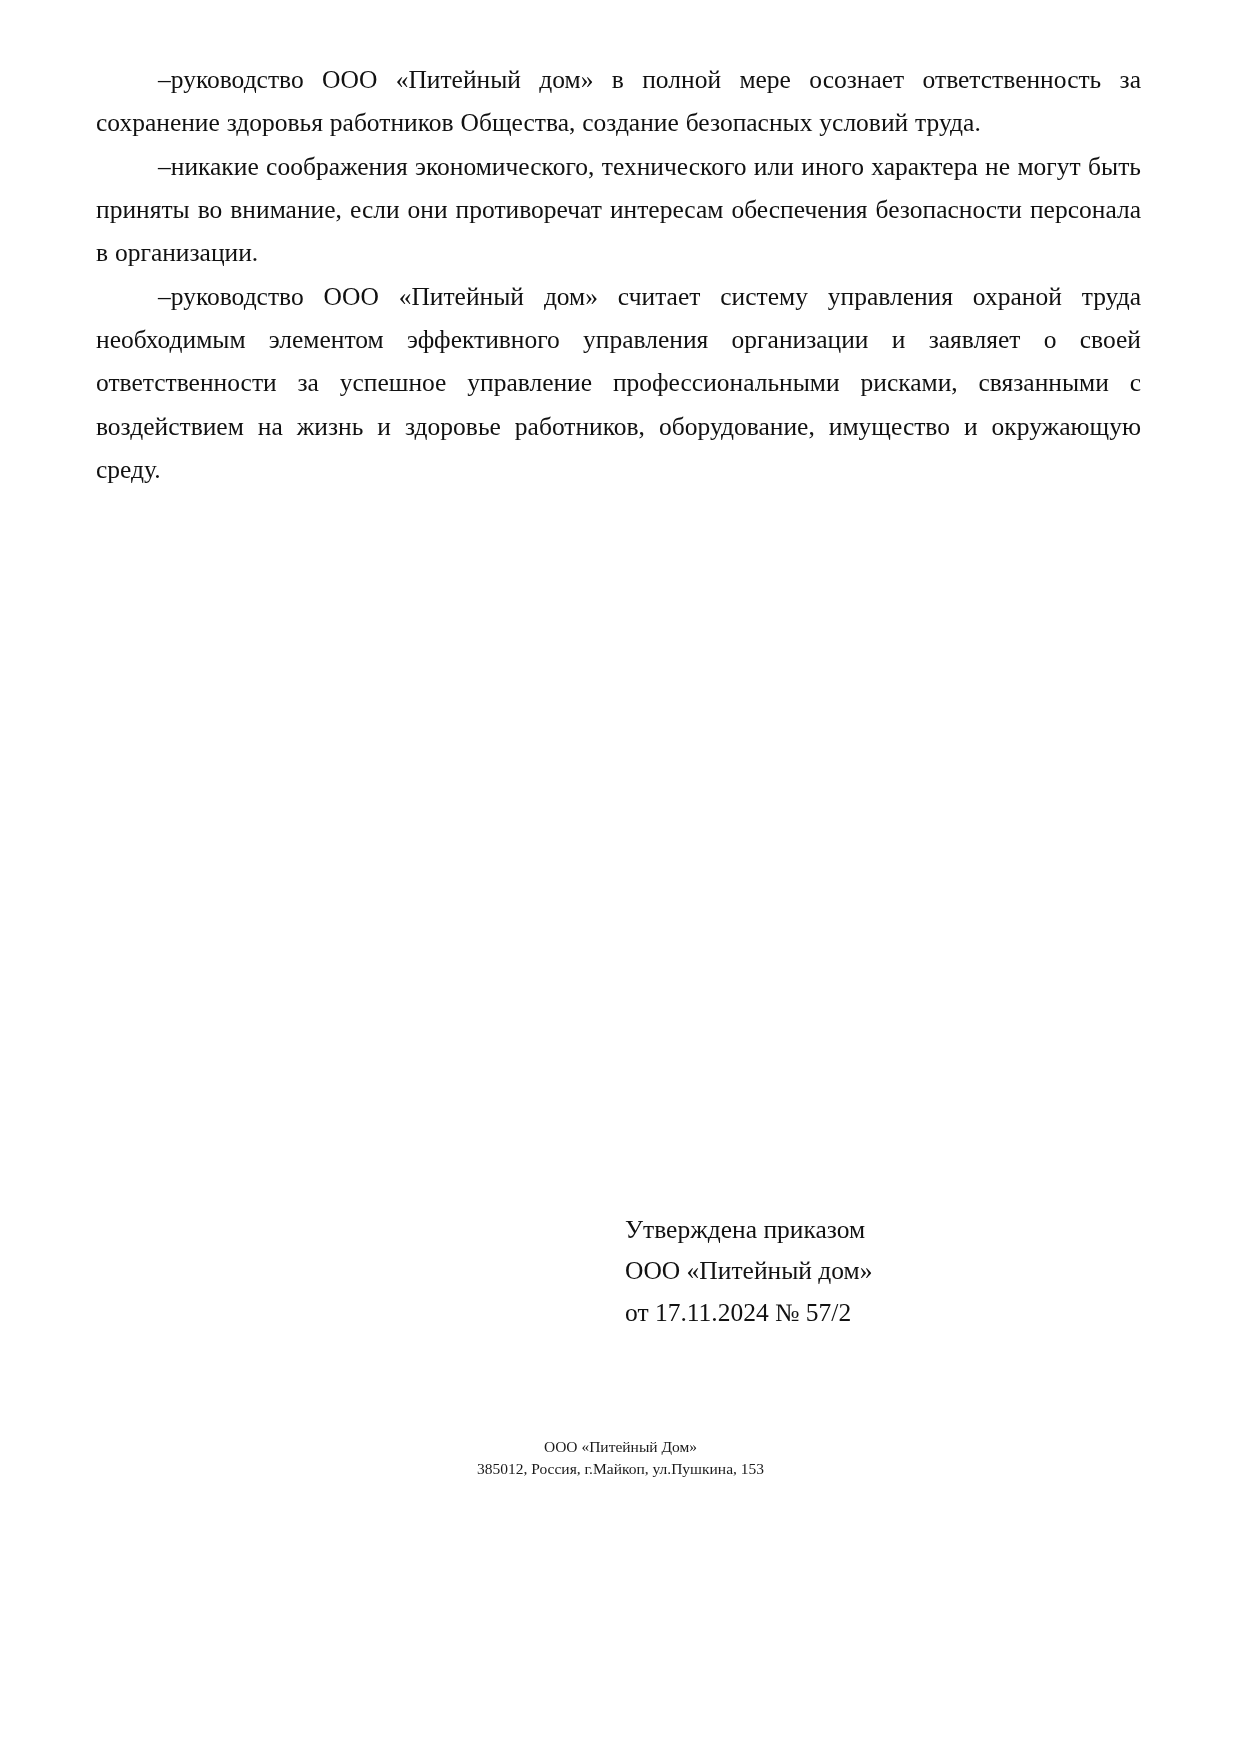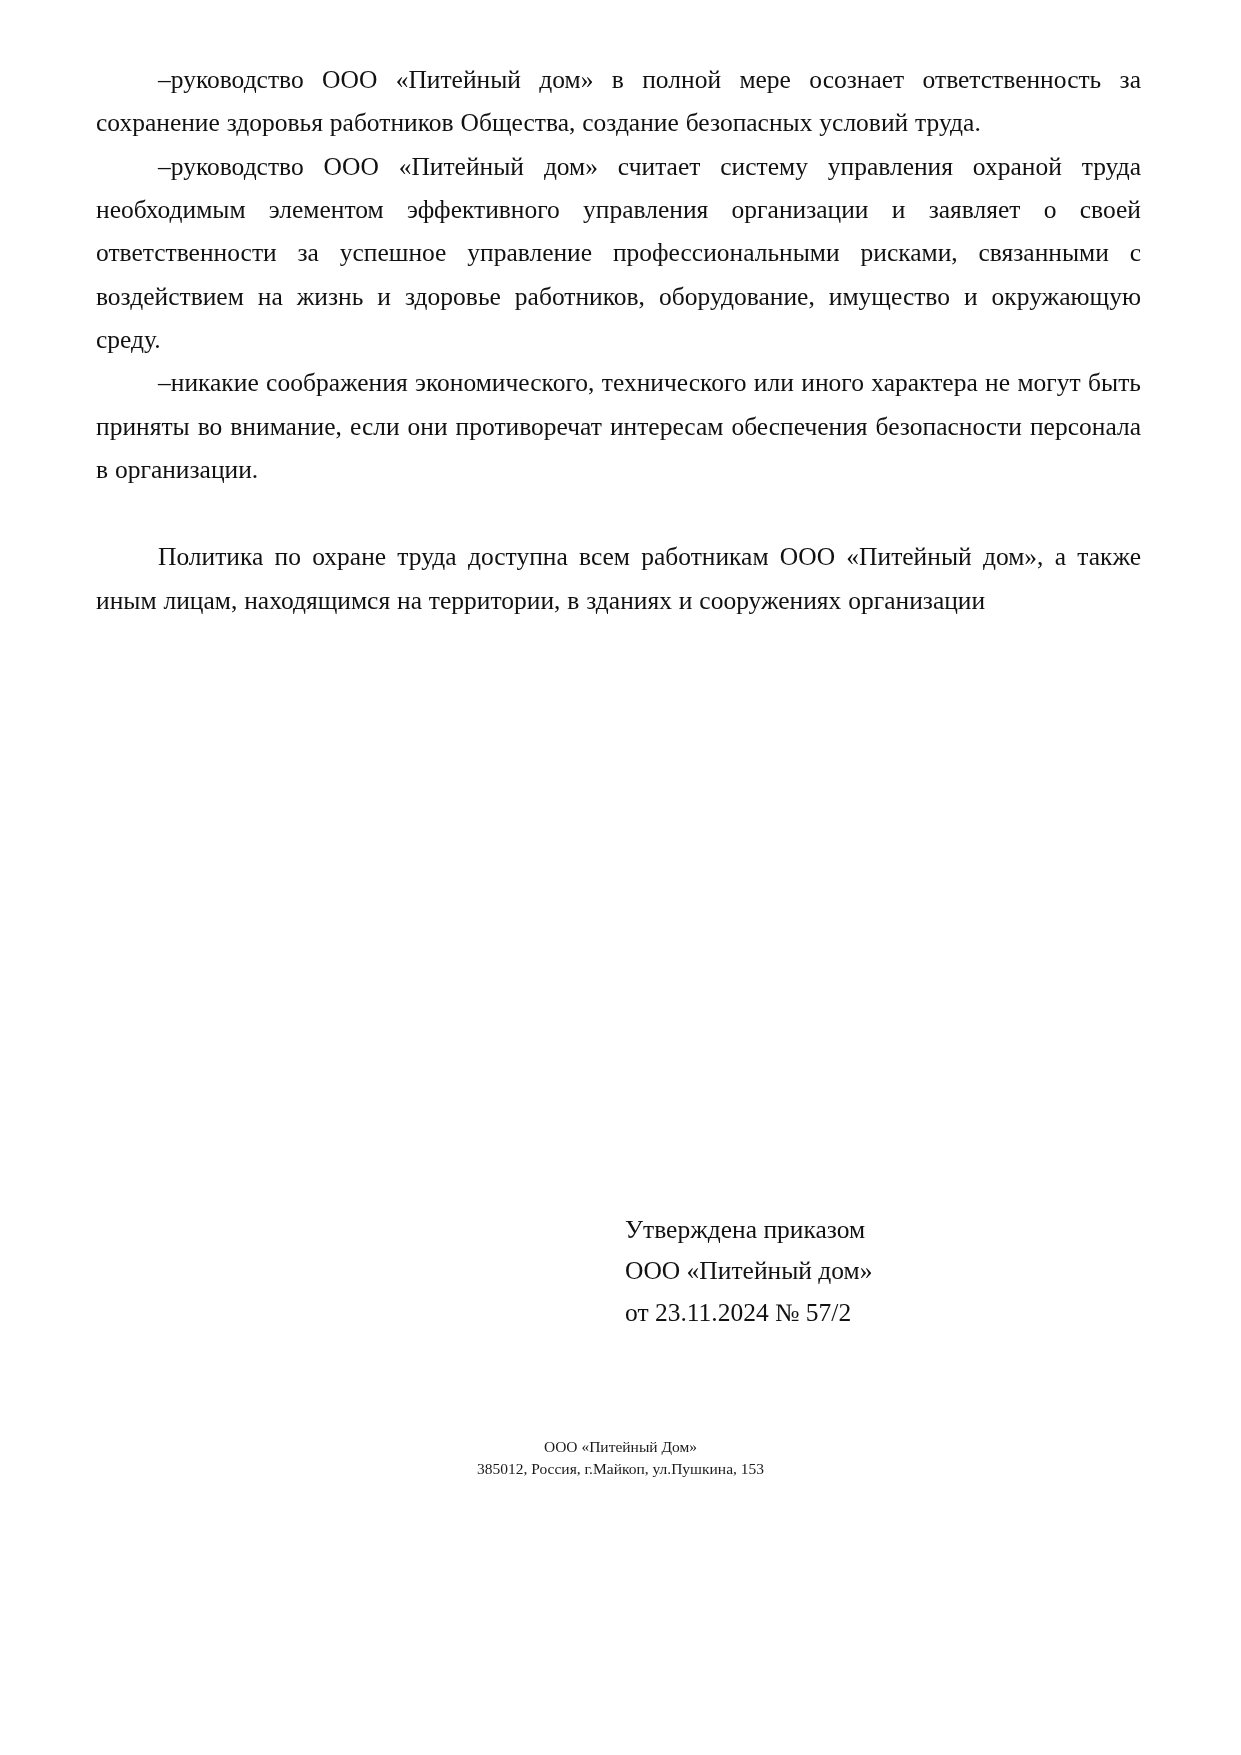--- a/index.html
+++ b/index.html
@@ -67,30 +67,29 @@
     white-space: nowrap;
   }
 </style>
 </head>
 <body>
 
 <div class="page">
 
   <div class="content">
     <p class="body-par">–руководство ООО «Питейный дом» в полной мере осознает ответственность за сохранение здоровья работников Общества, создание безопасных условий труда.</p>
+    <p class="body-par spaced">–никакие соображения экономического, технического или иного характера не могут быть приняты во внимание, если они противоречат интересам обеспечения безопасности персонала в организации.</p>
     <p class="body-par spaced">–руководство ООО «Питейный дом» считает систему управления охраной труда необходимым элементом эффективного управления организации и заявляет о своей ответственности за успешное управление профессиональными рисками, связанными с воздействием на жизнь и здоровье работников, оборудование, имущество и окружающую среду.</p>
-    <p class="body-par spaced">–никакие соображения экономического, технического или иного характера не могут быть приняты во внимание, если они противоречат интересам обеспечения безопасности персонала в организации.</p>
     <div class="gap-block"></div>
-    <p class="body-par spaced">Политика по охране труда доступна всем работникам ООО «Питейный дом», а также иным лицам, находящимся на территории, в зданиях и сооружениях организации</p>
   </div>
 
   <div class="approval">
     <div>Утверждена приказом</div>
     <div>ООО «Питейный дом»</div>
-    <div>от 23.11.2024 № 57/2</div>
+    <div>от 17.11.2024 № 57/2</div>
   </div>
 
   <div class="footer">
     <div>ООО «Питейный Дом»</div>
     <div>385012, Россия, г.Майкоп, ул.Пушкина, 153</div>
   </div>
 
 </div>
 
 </body></html>

